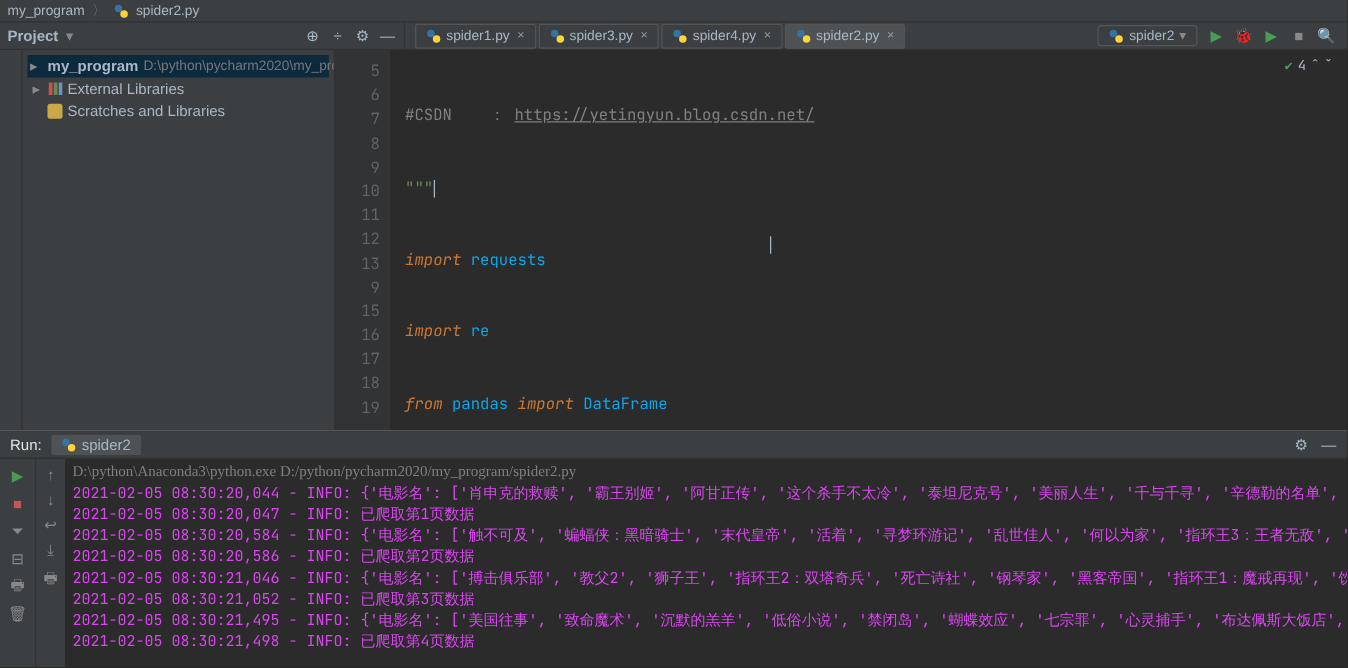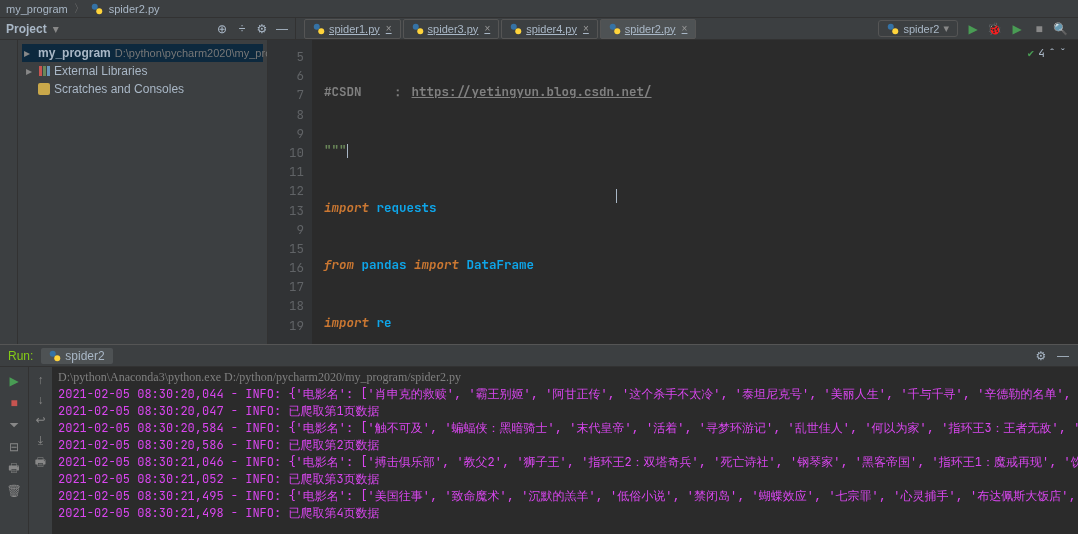--- a/index.html
+++ b/index.html
@@ -28,21 +28,21 @@
 .titlebar .sep { color: #777; }
 .titlebar .fileicon { width: 12px; height: 12px; display: inline-block; }
 .top-row {
   height: 22px;
   background: #3c3f41;
   display: flex;
   align-items: center;
   border-bottom: 1px solid #323232;
 }
 .left-top {
-  width: 296px;
+  width: 324px;
   display: flex;
   align-items: center;
   gap: 6px;
   padding: 0 6px;
   border-right: 1px solid #323232;
   height: 100%;
 }
 .left-top .label { font-weight: bold; }
 .tb-icon { width: 14px; height: 14px; display: inline-flex; align-items: center; justify-content: center; color: #a9b7c6; }
 .tabs-row {
@@ -56,21 +56,20 @@
   display: flex;
   align-items: center;
   gap: 4px;
   height: 20px;
   padding: 0 8px;
   background: #3c3f41;
   border: 1px solid #555;
   border-radius: 2px;
   font-size: 11px;
   cursor: pointer;
-  text-decoration: underline;
 }
 .tab.active { background: #4e5254; }
 .tab .close { color: #999; font-size: 10px; margin-left: 2px; }
 .tab .pyicon { width: 12px; height: 12px; }
 .run-config {
   display: flex;
   align-items: center;
   gap: 8px;
   padding: 0 10px;
 }
@@ -139,21 +138,20 @@
   padding: 4px 8px 0 0;
   line-height: 19.2px;
 }
 .gutter div { height: 19.2px; }
 .code {
   position: absolute;
   left: 44px; right: 0; top: 0; bottom: 0;
   padding: 4px 8px 16px 12px;
   line-height: 19.2px;
   white-space: pre;
-  font-weight: bold;
 }
 .code .line { height: 19.2px; }
 .kw { color: #cc7832; font-style: italic; }
 .str { color: #6a8759; }
 .cmt { color: #808080; }
 .id { color: #0ea5e9; }
 .link { color: #808080; text-decoration: underline; }
 .lintbar {
   position: absolute;
   top: 6px; right: 12px;
@@ -182,21 +180,21 @@
 }
 .run-header {
   height: 22px;
   background: #3c3f41;
   display: flex;
   align-items: center;
   padding: 0 8px;
   gap: 8px;
   border-bottom: 1px solid #323232;
 }
-.run-header .rlabel { color: #84cc16; }
+.run-header .rlabel { color: #e5e5e5; }
 .run-header .tabpill {
   background: #4e5254;
   padding: 1px 8px;
   border-radius: 2px;
   display: flex; gap: 4px; align-items: center;
 }
 .run-header .spacer { flex: 1; }
 .run-body { flex: 1; display: flex; overflow: hidden; }
 .run-tools {
   width: 28px;
@@ -321,21 +319,21 @@
         <svg class="lib-icon" viewBox="0 0 12 12">
             <rect x="1" y="1" width="3" height="10" fill="#c75450"></rect>
             <rect x="5" y="1" width="3" height="10" fill="#6a8759"></rect>
             <rect x="9" y="1" width="3" height="10" fill="#6897bb"></rect>
           </svg>
         <span>External Libraries</span>
       </div>
       <div class="tree-row">
         <span class="arrow">&nbsp;</span>
         <span class="yellow-icon"></span>
-        <span>Scratches and Consoles</span>
+        <span>Scratches and Libraries</span>
       </div>
     </div>
   </div>
 
   <div class="editor">
     <div class="lintbar">
       <span class="check">✔</span>
       <span>4</span>
       <span>ˆ</span>
       <span>ˇ</span>
@@ -355,22 +353,22 @@
         <div>15</div>
         <div>16</div>
         <div>17</div>
         <div>18</div>
         <div>19</div>
       </div>
     <div class="code">
       <div class="line"><span class="cmt">#CSDN</span><span class="cmt">    </span><span class="cmt">：</span><span class="cmt"> </span><span class="link">https://yetingyun.blog.csdn.net/</span></div>
       <div class="line"><span class="str">"""</span><span class="cursor"></span></div>
       <div class="line"><span class="kw">import</span> <span class="id">requests</span></div>
+      <div class="line"><span class="kw">import</span> <span class="id">re</span></div>
       <div class="line"><span class="kw">from</span> <span class="id">pandas</span> <span class="kw">import</span> <span class="id">DataFrame</span></div>
-      <div class="line"><span class="kw">import</span> <span class="id">re</span></div>
       
       
       
       
       
       
       
       
       
       

